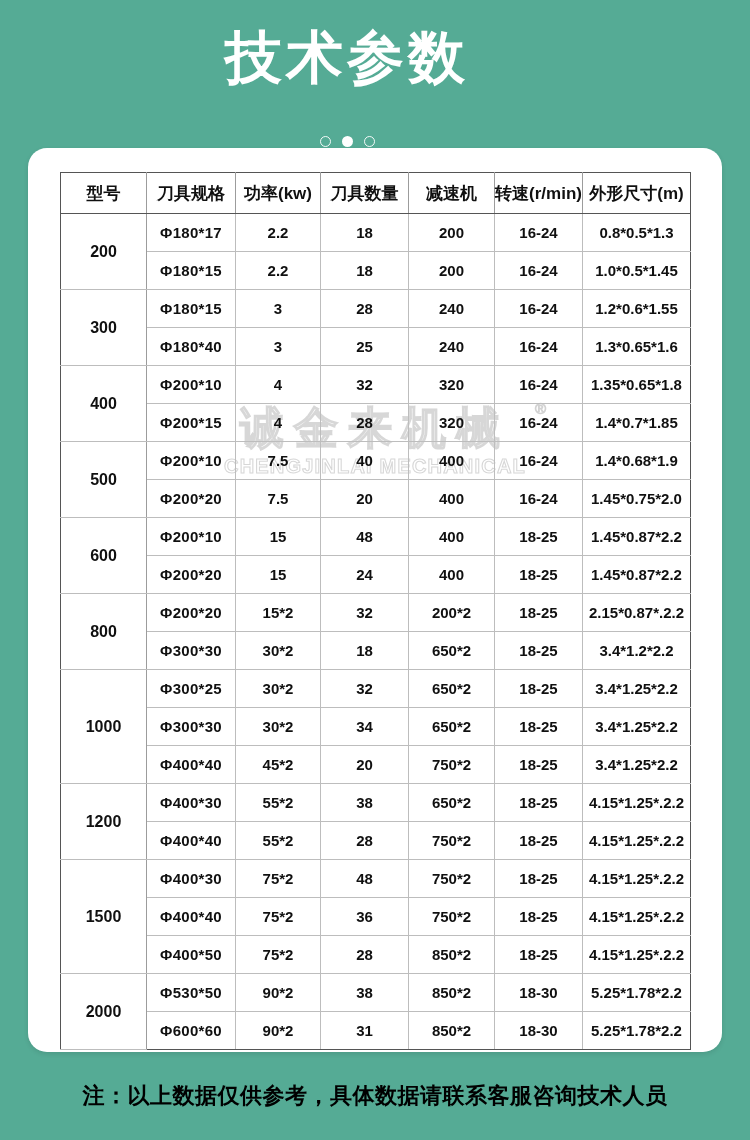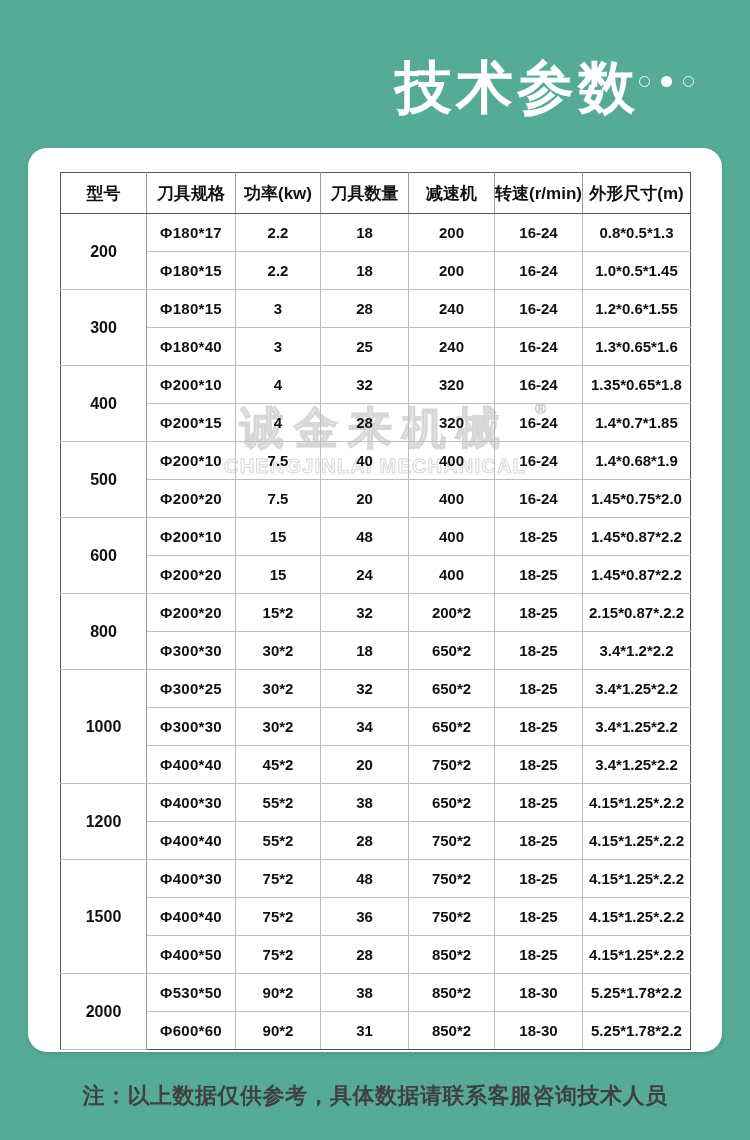--- a/index.html
+++ b/index.html
@@ -8,21 +8,21 @@
     background:#55ab95;
     font-family:"Liberation Sans","DejaVu Sans",sans-serif;
     overflow:hidden;
     position:relative;
   }
   .page{position:relative;width:750px;height:1140px;}
 
   
   .header{
     position:absolute;left:0;top:0;width:694px;height:148px;
-    display:flex;flex-direction:row;align-items:center;justify-content:flex-end;
+    display:flex;flex-direction:column;align-items:center;justify-content:space-between;
   }
   .title{
     margin-top:28px;
     color:#ffffff;
     font-size:57px;
     font-weight:700;
     letter-spacing:4px;
     line-height:1.05;
     text-align:center;
     white-space:nowrap;
@@ -130,21 +130,21 @@
   col.c4{width:86px;}
   col.c5{width:88px;}
   col.c6{width:108px;}
 
   
   .footer{
     position:absolute;left:0;top:1052px;width:750px;height:88px;
     display:flex;align-items:center;justify-content:center;
   }
   .footer-text{
-    color:#404040;font-size:22px;font-weight:700;letter-spacing:.5px;
+    color:#000000;font-size:22px;font-weight:700;letter-spacing:.5px;
     white-space:nowrap;
   }
 </style>
 </head>
 <body>
 
 <div class="page">
 
   <div class="header">
     <div class="title">技术参数</div>

